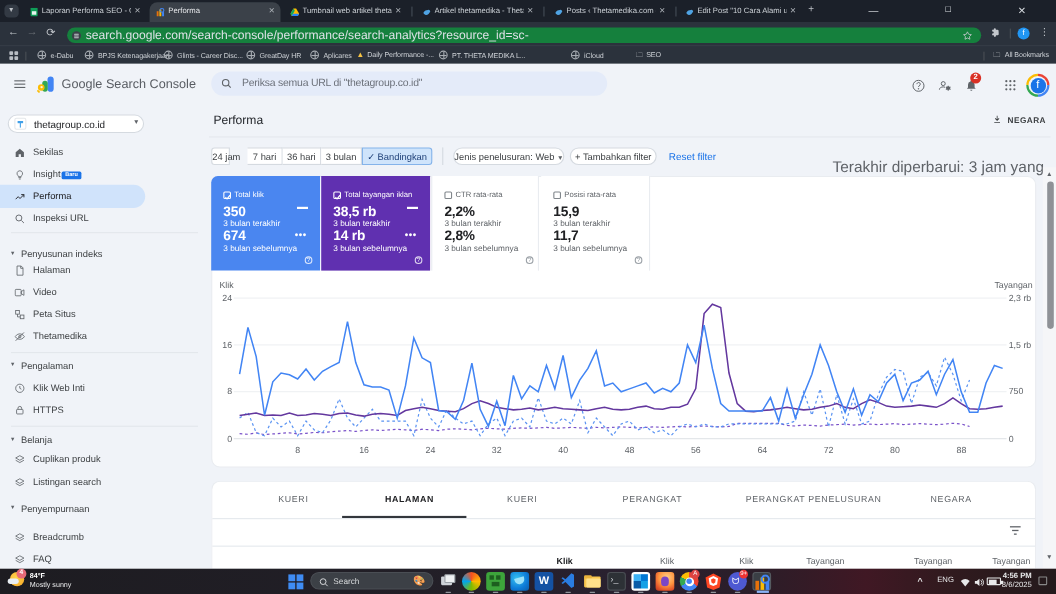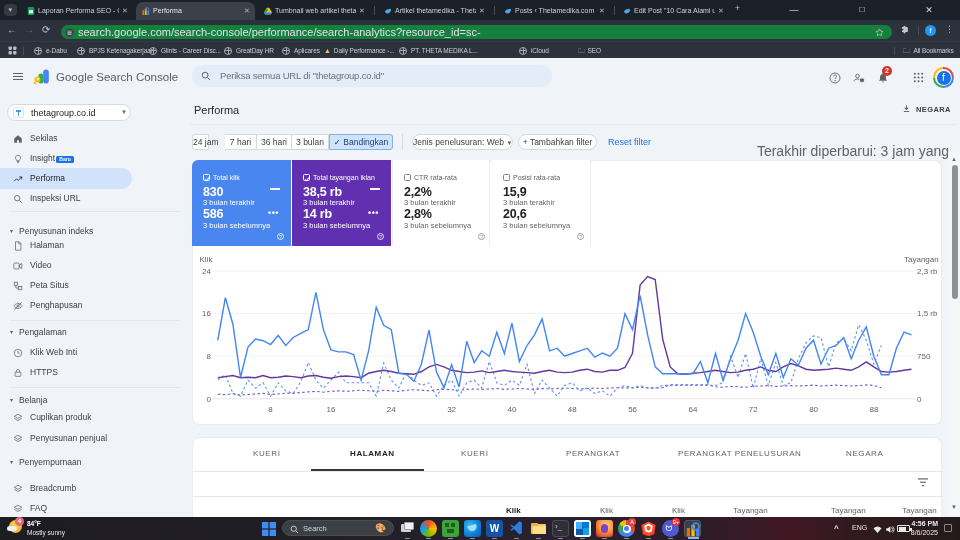--- a/index.html
+++ b/index.html
@@ -276,21 +276,21 @@
       <path d="M7 11v6h6"></path>
     </svg>
     <span class="lb">Peta Situs</span>
   </div>
 <div class="sit" style="top:296px">
     <svg class="ic" viewBox="0 0 24 24" fill="none" stroke="#5f6368" stroke-width="1.8">
       <path d="M2 12s3.5-6 10-6 10 6 10 6-3.5 6-10 6S2 12 2 12z"></path>
       <circle cx="12" cy="12" r="2.5"></circle>
       <path d="M3 21 21 3" stroke-width="2"></path>
     </svg>
-    <span class="lb">Penghapusan</span>
+    <span class="lb">Thetamedika</span>
   </div>
 <div class="sdiv" style="top:320px"></div>
 <div class="shead" style="top:324px">
     <span class="lb">Pengalaman</span>
   </div>
 <div class="sit" style="top:343px">
     <svg class="ic" viewBox="0 0 24 24" fill="none" stroke="#5f6368" stroke-width="1.8">
       <circle cx="12" cy="12" r="9"></circle>
       <path d="M12 7v5l3.5 2"></path>
     </svg>
@@ -312,21 +312,21 @@
       <path d="M12 3l9 5-9 5-9-5z"></path>
       <path d="M3 13l9 5 9-5"></path>
     </svg>
     <span class="lb">Cuplikan produk</span>
   </div>
 <div class="sit" style="top:429px">
     <svg class="ic" viewBox="0 0 24 24" fill="none" stroke="#5f6368" stroke-width="1.8">
       <path d="M12 3l9 5-9 5-9-5z"></path>
       <path d="M3 13l9 5 9-5"></path>
     </svg>
-    <span class="lb">Penyusunan penjual</span>
+    <span class="lb">Listingan search</span>
   </div>
 <div class="shead" style="top:454px">
     <span class="lb">Penyempurnaan</span>
   </div>
 <div class="sit" style="top:479px">
     <svg class="ic" viewBox="0 0 24 24" fill="none" stroke="#5f6368" stroke-width="1.8">
       <path d="M12 3l9 5-9 5-9-5z"></path>
       <path d="M3 13l9 5 9-5"></path>
     </svg>
     <span class="lb">Breadcrumb</span>
@@ -359,24 +359,24 @@
 
 <div class="bigcard" style="left:192px;top:160px;width:750px;height:265px"></div>
 
 <div class="card" style="left:192px;width:99px;background:#4a86f0;border-radius:6px 0 0 0">
     <span class="cb">
       <svg width="6" height="6" viewBox="0 0 10 10">
         <path d="M1.5 5.5 L4 8 L8.5 2.5" stroke="#fff" stroke-width="1.8" fill="none"></path>
       </svg>
     </span>
     <span class="ct">Total klik</span>
- <div class="v1">830</div>
+ <div class="v1">350</div>
     <div class="l1">3 bulan terakhir</div>
     <div class="m1"></div>
- <div class="v2">586</div>
+ <div class="v2">674</div>
     <div class="l2">3 bulan sebelumnya</div>
     <div class="m2">•••</div>
     <div class="hlp">?</div>
   </div>
 <div class="card" style="left:292px;width:98.5px;background:#6030b0">
     <span class="cb">
       <svg width="6" height="6" viewBox="0 0 10 10">
         <path d="M1.5 5.5 L4 8 L8.5 2.5" stroke="#fff" stroke-width="1.8" fill="none"></path>
       </svg>
     </span>
@@ -396,21 +396,21 @@
     <div class="l1">3 bulan terakhir</div>
  <div class="v2">2,8%</div>
     <div class="l2">3 bulan sebelumnya</div>
     <div class="hlp">?</div>
   </div>
 <div class="card wcard" style="left:492px;width:99px;background:#fff;border-right:1px solid #e9ecf0">
     <span class="cb"></span>
     <span class="ct">Posisi rata-rata</span>
  <div class="v1">15,9</div>
     <div class="l1">3 bulan terakhir</div>
- <div class="v2">20,6</div>
+ <div class="v2">11,7</div>
     <div class="l2">3 bulan sebelumnya</div>
     <div class="hlp">?</div>
   </div>
 
 <svg class="abs" style="left:196px;top:250px" width="746" height="168" viewBox="0 0 746 168" fill="none">
  <text x="3.5" y="11.5" font-size="8" fill="#5f6368">Klik</text>
  <text x="15" y="23.5" font-size="8" fill="#5f6368" text-anchor="end">24</text>
  <text x="15" y="66" font-size="8" fill="#5f6368" text-anchor="end">16</text>
  <text x="15" y="108.5" font-size="8" fill="#5f6368" text-anchor="end">8</text>
  <text x="15" y="151.5" font-size="8" fill="#5f6368" text-anchor="end">0</text>

